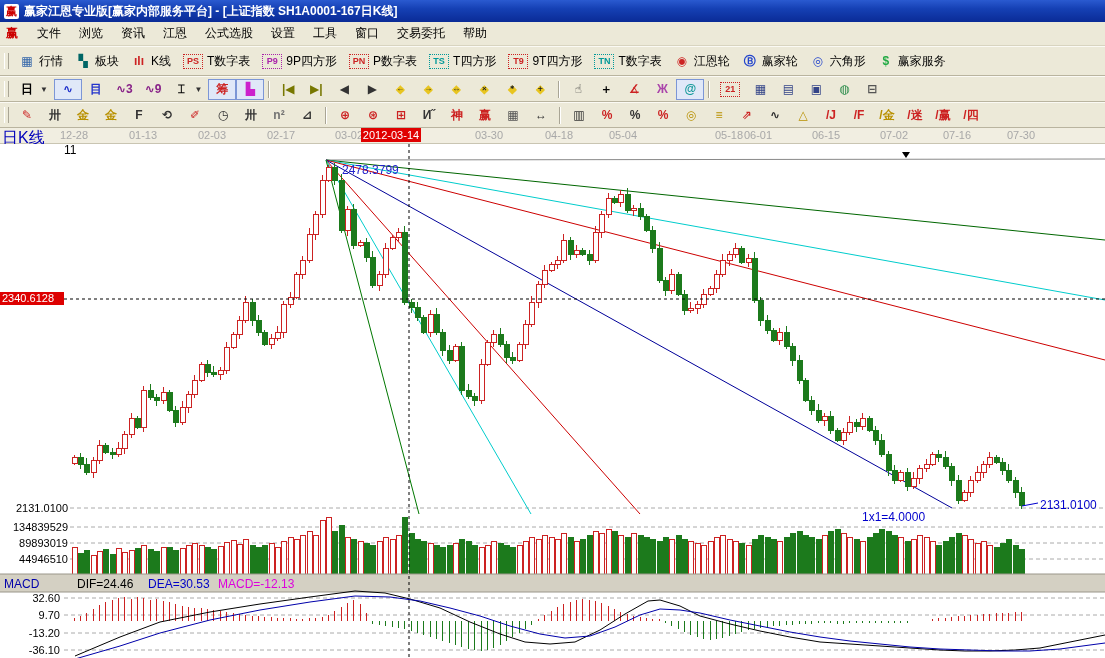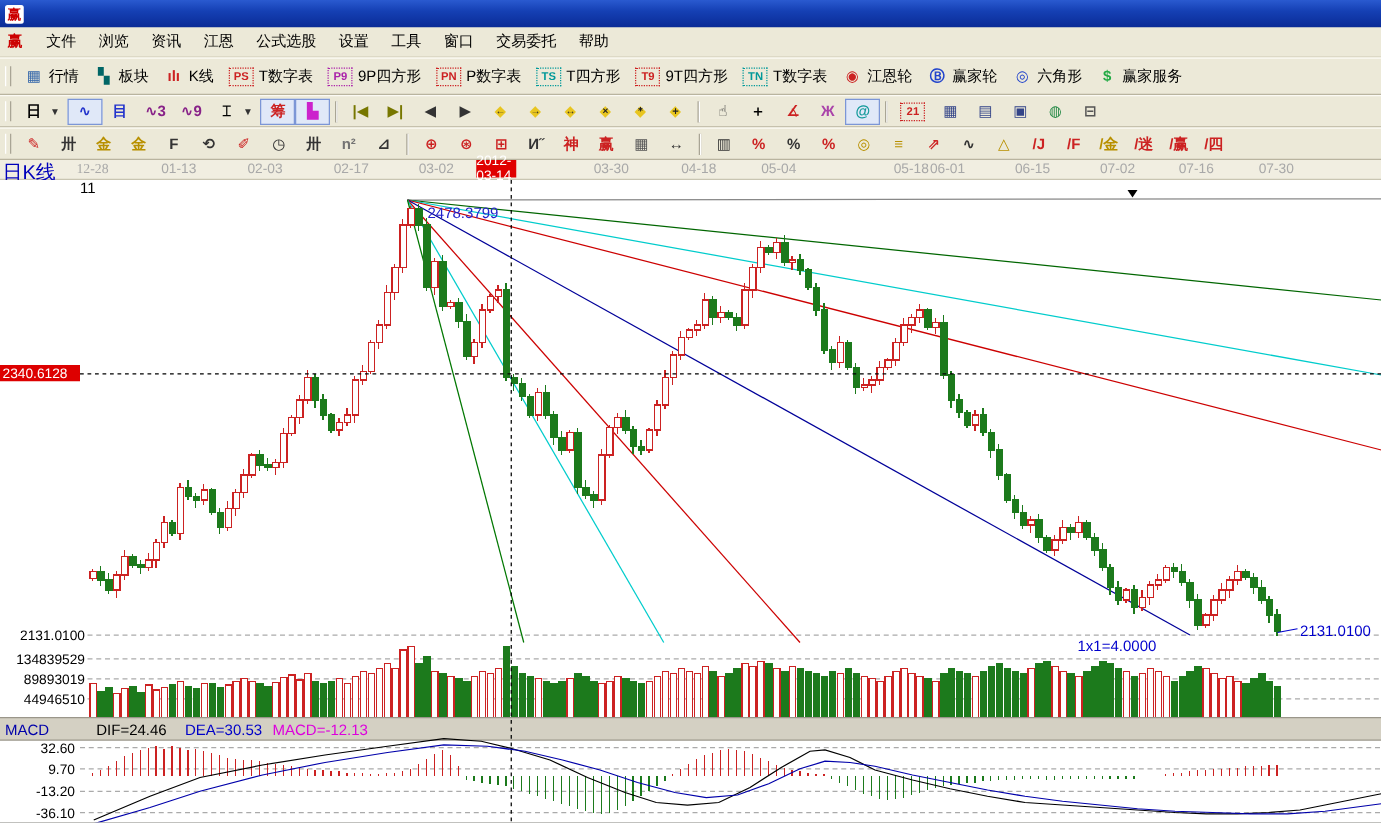--- a/index.html
+++ b/index.html
@@ -40,20 +40,21 @@
   
   .chart{position:relative;height:516px;background:#fff;}
   svg text{font-family:"Liberation Sans","DejaVu Sans",sans-serif;}
 </style>
 </head>
 <body>
 
 <div class="app">
   <div class="titlebar">
     <span class="logo">赢</span>
+    <span>赢家江恩专业版[赢家内部服务平台] - [上证指数  SH1A0001-167日K线]</span>
   </div>
 
   <div class="menubar">
     <span class="menulogo">赢</span>
     <span id="menu-items" style="display:flex">
         <span class="menu-item">文件</span>
         <span class="menu-item">浏览</span>
         <span class="menu-item">资讯</span>
         <span class="menu-item">江恩</span>
         <span class="menu-item">公式选股</span>
@@ -318,35 +319,35 @@
       <div class="tb-btn">
         <span class="icon" style="color: rgb(204, 34, 34);">/赢</span>
       </div>
       <div class="tb-btn">
         <span class="icon" style="color: rgb(204, 34, 34);">/四</span>
       </div>
     </div>
 
   <div class="daterow" id="date-row">
     <span class="klabel">日K线</span>
-  <span class="date-tick" style="left: 74px; font-family: Liberation Serif, serif;">12-28</span>
+  <span class="date-tick" style="left: 74px;">12-28</span>
       <span class="date-tick" style="left: 143px;">01-13</span>
       <span class="date-tick" style="left: 212px;">02-03</span>
       <span class="date-tick" style="left: 281px;">02-17</span>
       <span class="date-tick" style="left: 349px;">03-02</span>
       <span class="date-tick" style="left: 489px;">03-30</span>
       <span class="date-tick" style="left: 559px;">04-18</span>
       <span class="date-tick" style="left: 623px;">05-04</span>
       <span class="date-tick" style="left: 729px;">05-18</span>
       <span class="date-tick" style="left: 758px;">06-01</span>
       <span class="date-tick" style="left: 826px;">06-15</span>
       <span class="date-tick" style="left: 894px;">07-02</span>
       <span class="date-tick" style="left: 957px;">07-16</span>
       <span class="date-tick" style="left: 1021px;">07-30</span>
-      <div class="date-hl" style="left: 361px; width: 32px; margin-left: 20px;">2012-03-14</div>
+      <div class="date-hl" style="left: 361px; width: 60px;">2012-03-14</div>
     </div>
 
   <div class="chart">
     <svg id="chart-svg" width="1105" height="516" viewBox="0 142 1105 516">
         <line x1="70" y1="506" x2="1105" y2="506" stroke="#aaaaaa" stroke-dasharray="4,3"></line>
         <line x1="70" y1="525" x2="1105" y2="525" stroke="#aaaaaa" stroke-dasharray="4,3"></line>
         <line x1="70" y1="541" x2="1105" y2="541" stroke="#aaaaaa" stroke-dasharray="4,3"></line>
         <line x1="70" y1="557" x2="1105" y2="557" stroke="#aaaaaa" stroke-dasharray="4,3"></line>
         <line x1="64" y1="596" x2="1105" y2="596" stroke="#aaaaaa" stroke-dasharray="4,3"></line>
         <line x1="64" y1="613" x2="1105" y2="613" stroke="#aaaaaa" stroke-dasharray="4,3"></line>

